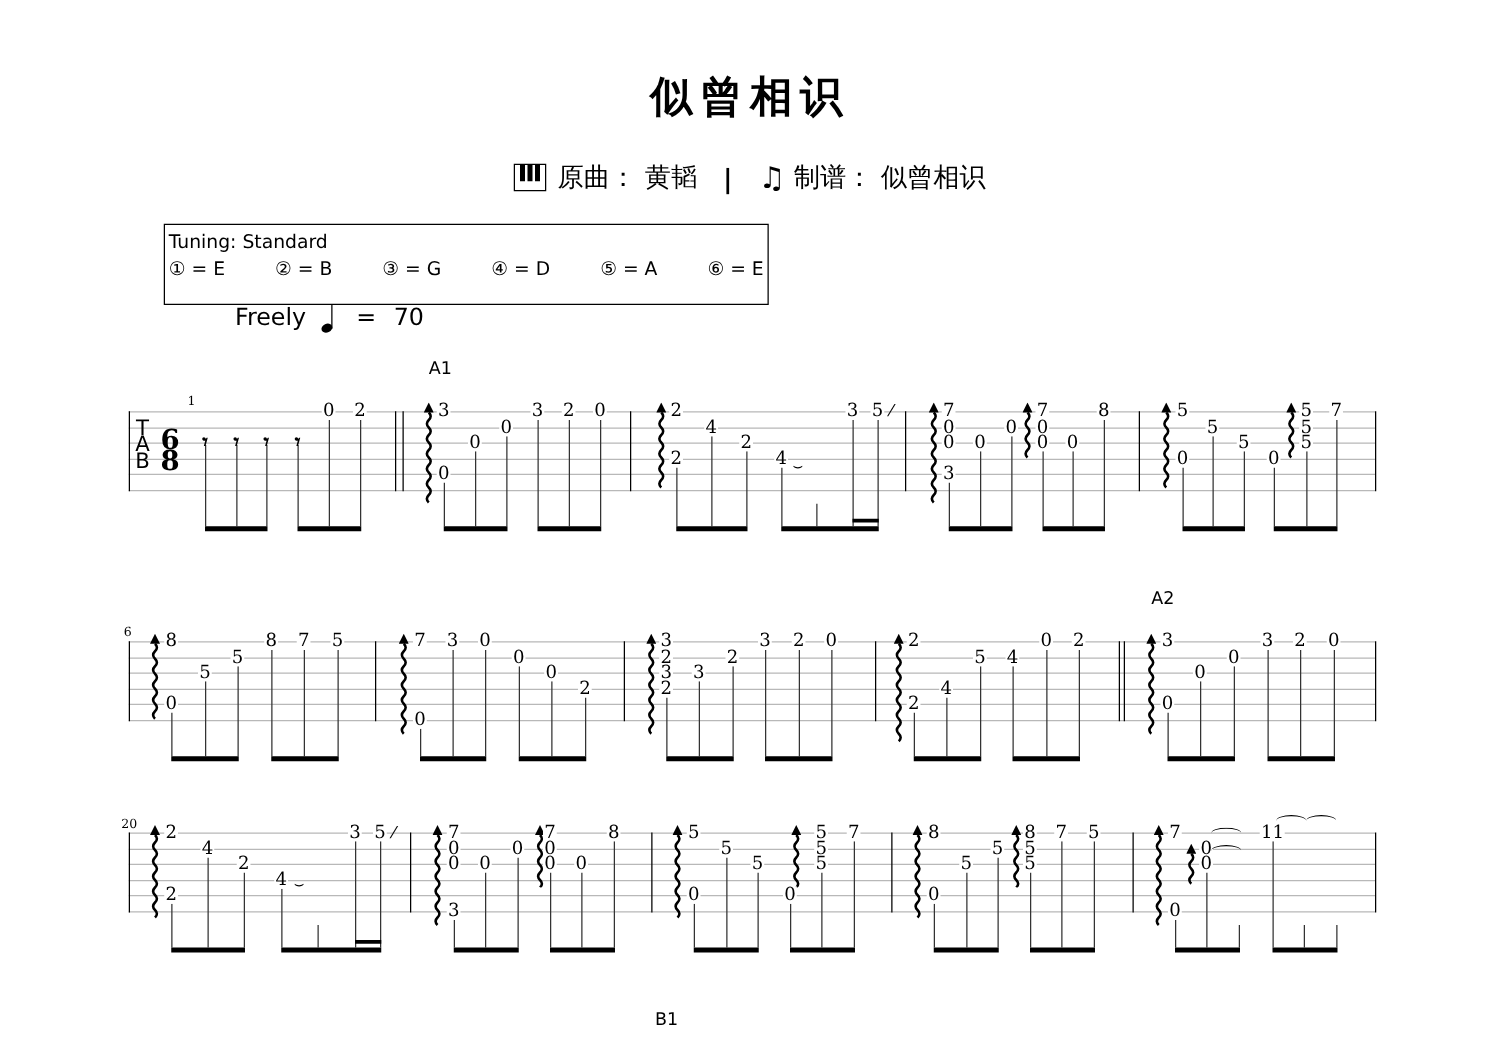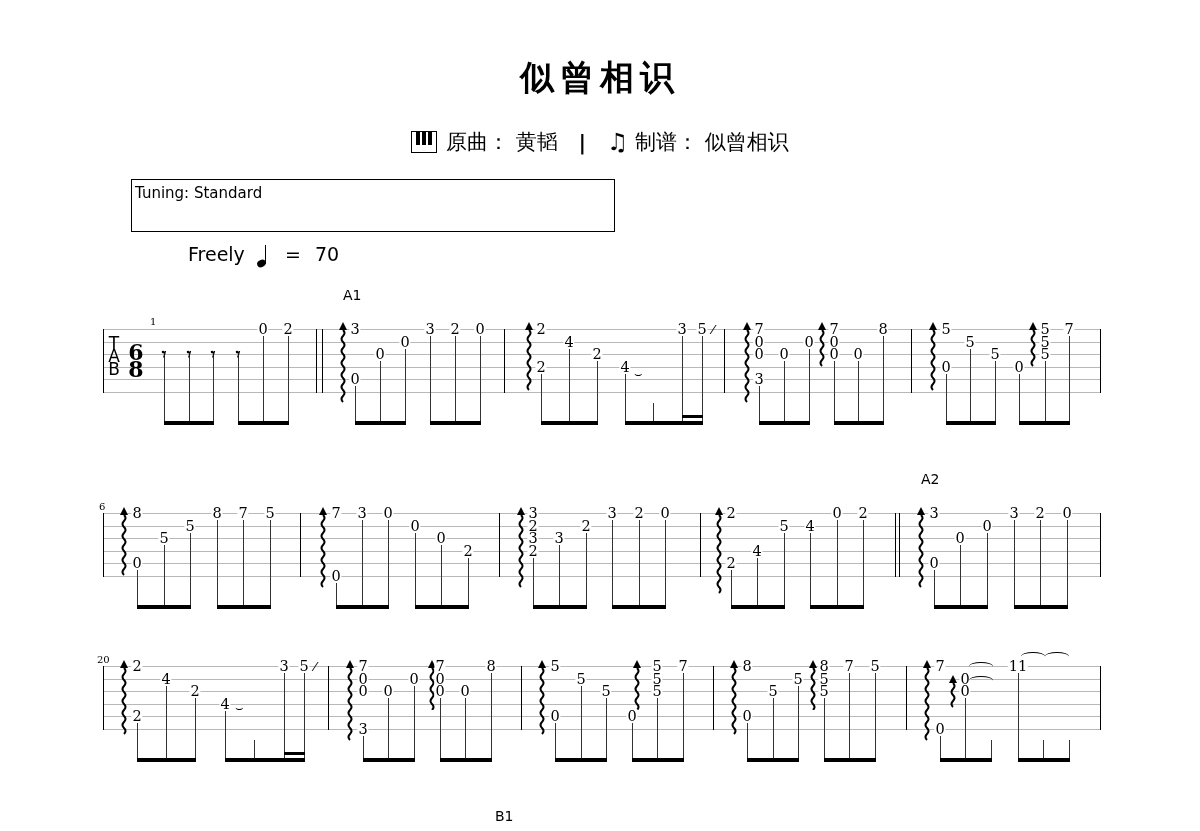--- a/index.html
+++ b/index.html
@@ -3,21 +3,21 @@
 <meta charset="utf-8">
 <style>
   html,body{margin:0;padding:0;background:#fff;}
   body{width:1200px;height:831px;position:relative;overflow:hidden;font-family:"DejaVu Serif",serif;color:#000;}
   .title{position:absolute;left:0;width:1200px;top:55px;text-align:center;font-size:34px;font-weight:bold;letter-spacing:6px;font-family:"DejaVu Serif",serif;}
   .credits{position:absolute;left:0;width:1200px;top:128px;text-align:center;font-size:21px;font-family:"DejaVu Serif",serif;}
   .credits span{vertical-align:middle;}
   .piano{display:inline-block;width:26px;height:22px;border:1.5px solid #000;background:#fff;position:relative;vertical-align:middle;margin-right:2px;box-sizing:border-box;}
   .piano i{position:absolute;top:0;width:4px;height:13px;background:#000;}
   .sep{margin:0 14px;font-weight:bold;}
-  .tuning{position:absolute;left:131px;top:179px;width:484px;height:53px;border:1.3px solid #000;font-family:"DejaVu Sans",sans-serif;font-size:15px;box-sizing:border-box;padding:4px 3px;}
+  .tuning{position:absolute;left:131px;top:179px;width:484px;height:65px;border:1.3px solid #000;font-family:"DejaVu Sans",sans-serif;font-size:15px;box-sizing:border-box;padding:4px 3px;}
   .tuning .row2{margin-top:4px;display:flex;justify-content:space-between;}
   .tempo{position:absolute;left:188px;top:243px;font-family:"DejaVu Sans",sans-serif;font-size:19px;}
   .tempo .qn{display:inline-block;position:relative;width:14px;height:22px;vertical-align:-6px;margin:0 8px 0 6px;}
   .tempo .qn b{position:absolute;left:0;bottom:0;width:9px;height:7px;border-radius:50%;background:#000;transform:rotate(-25deg);}
   .tempo .qn s{position:absolute;left:8px;top:0;width:1.5px;height:19px;background:#000;}
   .section{position:absolute;font-family:"DejaVu Sans",sans-serif;font-size:14px;}
   .line{position:absolute;height:1px;background:#b8b8b8;}
   .bar{position:absolute;width:1.3px;background:#000;}
   .note{position:absolute;font-size:14.5px;line-height:14px;background:#fff;padding:0 1px;transform:translate(-50%,-50%);font-family:"DejaVu Serif",serif;}
   .stem{position:absolute;width:1px;background:#333;}
@@ -40,33 +40,41 @@
   <span>原曲：</span>
   <span>黄韬</span>
   <span class="sep">|</span>
   <span style="font-size:24px;font-family:'DejaVu Sans',sans-serif;">♫</span>
   <span>制谱：</span>
   <span>似曾相识</span>
 </div>
 
 <div class="tuning">
   <div>Tuning:  Standard</div>
+  <div class="row2">
+    <span>① = E</span>
+    <span>② = B</span>
+    <span>③ = G</span>
+    <span>④ = D</span>
+    <span>⑤ = A</span>
+    <span>⑥ = E</span>
+  </div>
 </div>
 
 <div class="tempo">
   <span>Freely</span>
   <span class="qn"><b></b><s></s></span>
   <span>=</span>
   <span style="margin-left:8px">70</span>
 </div>
 
 <div id="score">
     <div class="section" style="left: 343px; top: 287px;">A1</div>
     <div class="section" style="left: 921px; top: 471px;">A2</div>
-    <div class="section" style="left: 495px; top: 808px;">B1</div>
+    <div class="section" style="left: 524px; top: 808px;">B1</div>
     <div class="line" style="left: 103px; width: 997px; top: 329px;"></div>
     <div class="line" style="left: 103px; width: 997px; top: 341.6px;"></div>
     <div class="line" style="left: 103px; width: 997px; top: 354.2px;"></div>
     <div class="line" style="left: 103px; width: 997px; top: 366.8px;"></div>
     <div class="line" style="left: 103px; width: 997px; top: 379.4px;"></div>
     <div class="line" style="left: 103px; width: 997px; top: 392px;"></div>
     <div class="bar" style="left: 103px; top: 329px; height: 64px;"></div>
     <div class="bar" style="left: 316px; top: 329px; height: 64px;"></div>
     <div class="bar" style="left: 322px; top: 329px; height: 64px;"></div>
     <div class="bar" style="left: 504px; top: 329px; height: 64px;"></div>

